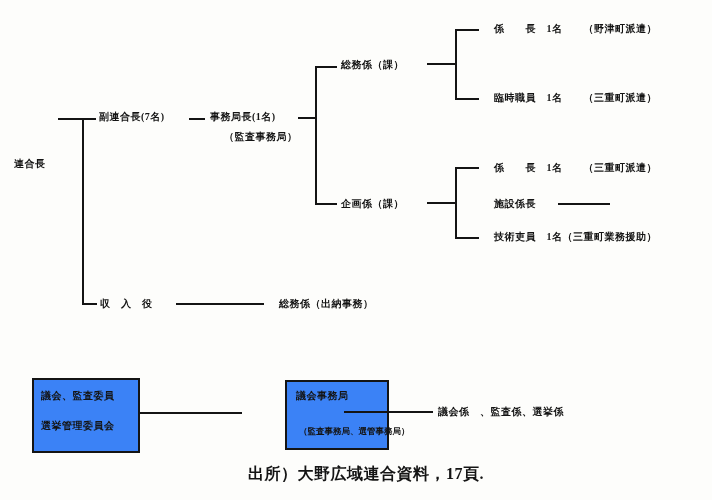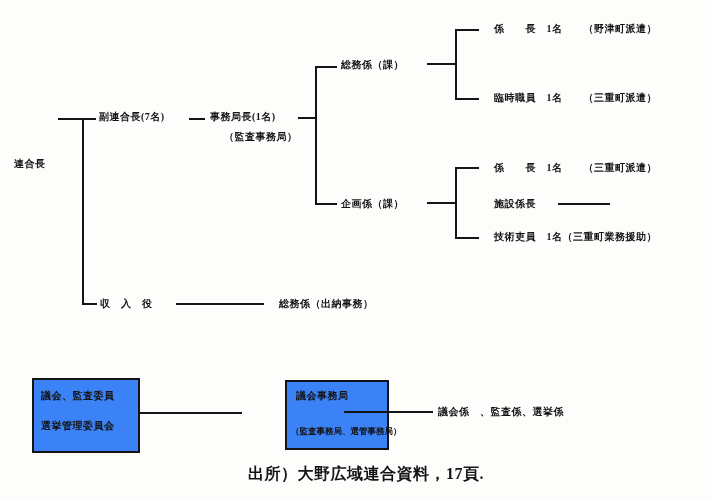--- a/index.html
+++ b/index.html
@@ -87,21 +87,21 @@
 
     <div class="obox" style="left:32px;top:378px;width:104px;height:71px;">
       <div class="lbl" style="left:7px;top:8px;">議会、監査委員</div>
       <div class="lbl" style="left:7px;top:38px;">選挙管理委員会</div>
     </div>
 
     <div class="line" style="left:138px;top:412px;width:104px;height:2px;"></div>
 
     <div class="obox" style="left:242px;top:380px;width:100px;height:66px;margin-left:43px;">
       <div class="lbl" style="left:9px;top:6px;">議会事務局</div>
-      <div class="lbl tiny" style="left:4px;top:42px;text-align:right;">（監査事務局、選管事務局）</div>
+      <div class="lbl tiny" style="left:12px;top:42px;text-align:right;">（監査事務局、選管事務局）</div>
     </div>
 
     <div class="line" style="left:344px;top:411px;width:89px;height:2px;"></div>
 
     <div class="lbl" style="left:438px;top:404px;">議会係　、監査係、選挙係</div>
   </div>
 
   <div class="lbl small" style="left:248px;top:466px;">出所）大野広域連合資料，17頁.</div>
 
 </div>

